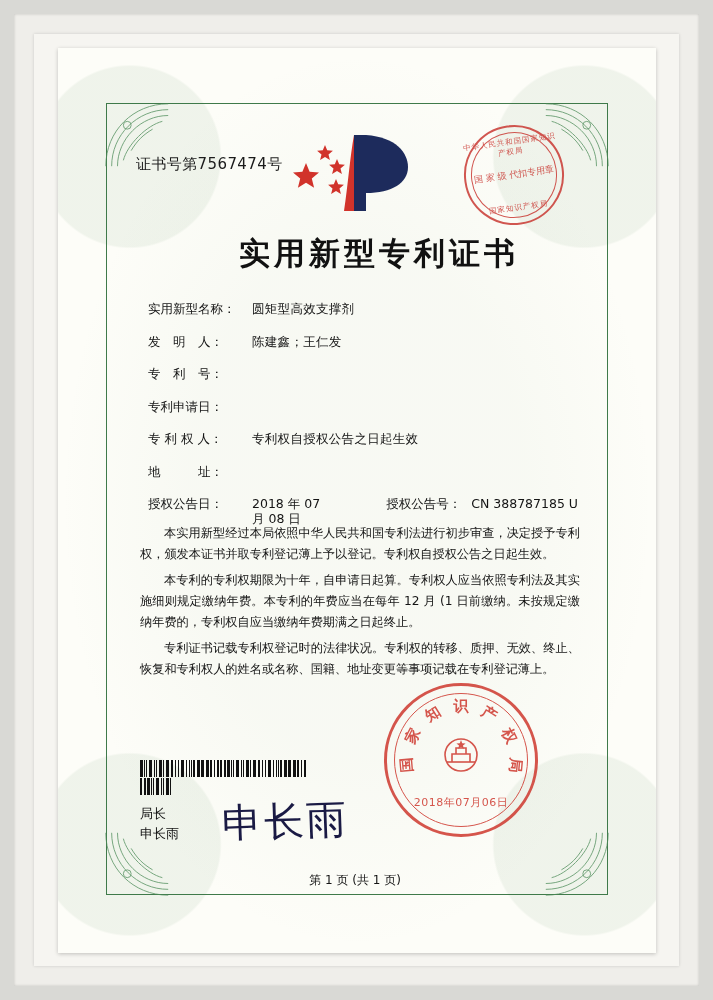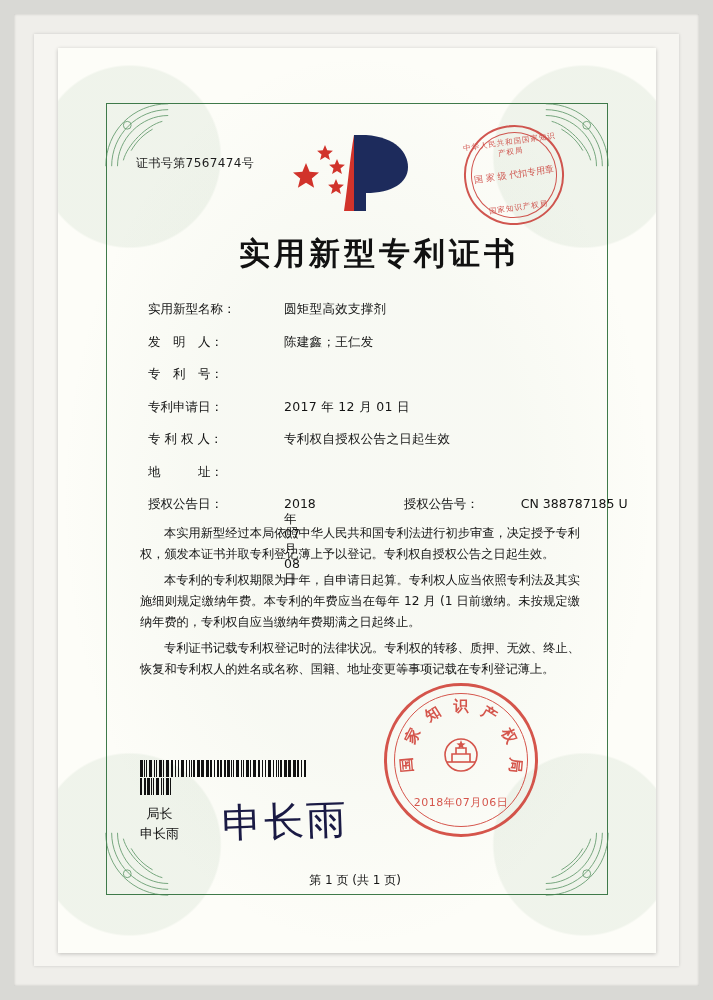--- a/index.html
+++ b/index.html
@@ -93,21 +93,21 @@
     top: 55px;
     right: 48px;
     bottom: 58px;
     padding: 0;
   }
 
   .cert-no {
     position: absolute;
     left: 30px;
     top: 52px;
-    font-size: 12px;
+    font-size: 15px;
     color: #1b1b1b;
     letter-spacing: 0.4px;
     font-family: "DejaVu Sans", sans-serif;
   }
 
   
   .logo {
     position: absolute;
     left: 50%;
     top: 20px;
@@ -139,21 +139,20 @@
     top: 198px;
     font-size: 12.5px;
     color: #141414;
     font-family: "DejaVu Sans", sans-serif;
   }
   .field-row {
     display: flex;
     align-items: baseline;
     margin-bottom: 17.5px;
     line-height: 1.2;
-    gap: 32px;
   }
   .field-label {
     width: 104px;
     flex: 0 0 104px;
     letter-spacing: 0px;
     white-space: nowrap;
   }
   .field-value {
     flex: 1;
     letter-spacing: 0.3px;
@@ -204,21 +203,20 @@
 
   
   .sig-block {
     position: absolute;
     left: 34px;
     bottom: 52px;
     font-size: 13px;
     color: #111;
     font-family: "DejaVu Sans", sans-serif;
     line-height: 1.5;
-    text-align: center;
   }
   .sig-script {
     position: absolute;
     left: 116px;
     bottom: 46px;
     font-size: 40px;
     color: #1a1a44;
     font-family: "DejaVu Serif", serif;
     letter-spacing: 2px;
     transform: rotate(-2deg);
@@ -412,21 +410,20 @@
         </div>
         <div class="field-row">
           <div class="field-label">发　明　人：</div>
           <div class="field-value">陈建鑫；王仁发</div>
         </div>
         <div class="field-row">
           <div class="field-label">专　利　号：</div>
         </div>
         <div class="field-row">
           <div class="field-label">专利申请日：</div>
-          <div class="field-value">2017 年 12 月 01 日</div>
         </div>
         <div class="field-row">
           <div class="field-label">专 利 权 人：</div>
           <div class="field-value">专利权自授权公告之日起生效</div>
         </div>
         <div class="field-row">
           <div class="field-label">地　　　址：</div>
         </div>
         <div class="field-row double">
           <div class="field-label">授权公告日：</div>

